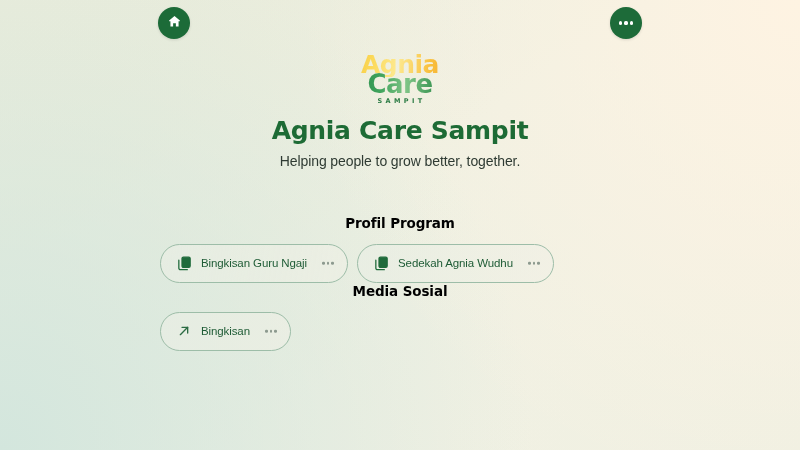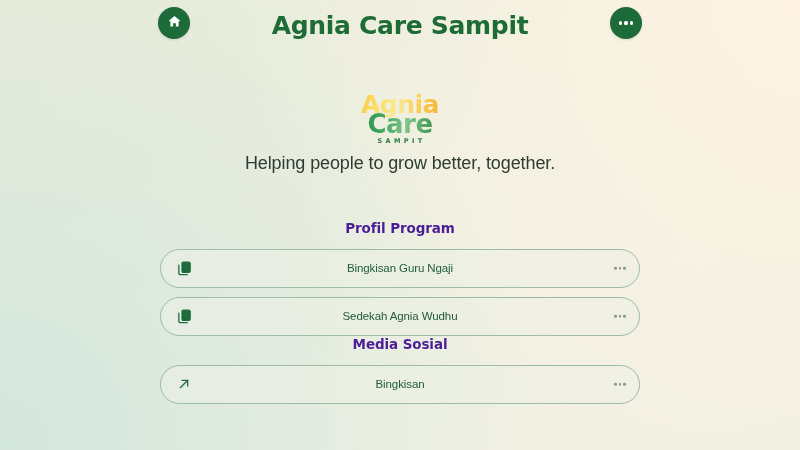--- a/index.html
+++ b/index.html
@@ -113,45 +113,45 @@
   #page-title {
     margin-top: 11px;
     font-family: "DejaVu Sans", sans-serif;
     font-size: 25px;
     font-weight: 700;
     color: #1d6b35;
     letter-spacing: -0.3px;
   }
   #page-subtitle {
     margin-top: 8px;
-    font-size: 18px;
+    font-size: 14px;
     color: #2f3b33;
     letter-spacing: -0.1px;
   }
 
   
   .section {
     width: 480px;
   }
   .section-title {
     text-align: center;
     font-family: "DejaVu Sans", sans-serif;
     font-size: 13.5px;
     font-weight: 700;
-    color: #4c1d95;
+    color: #000000;
     letter-spacing: -0.1px;
   }
   #section-profil { margin-top: 46px; }
   #section-sosial { }
   .section-title-sosial { margin-top: 0; }
 
   .link-list {
     margin-top: 13px;
     display: flex;
-    flex-direction: column;
+    flex-direction: row;
     gap: 9px;
   }
 
   .link-card {
     position: relative;
     height: 39px;
     border-radius: 21px;
     border: 1px solid #9dbda8;
     background: linear-gradient(100deg, rgba(233,238,228,.75) 0%, rgba(236,239,228,.62) 50%, rgba(240,240,230,.55) 100%);
     display: flex;
@@ -215,27 +215,27 @@
   </div>
 
   <div class="round-btn" id="menu-btn">
     <span class="dots-h">
       <i></i>
         <i></i>
         <i></i>
     </span>
   </div>
 
-  <div id="page-title">Agnia Care Sampit</div>
-
   <div id="logo-block">
     <span id="logo-agnia">Agnia</span>
     <span id="logo-care">Care</span>
     <span id="logo-sampit">SAMPIT</span>
   </div>
+
+  <div id="page-title">Agnia Care Sampit</div>
   <div id="page-subtitle">Helping people to grow better, together.</div>
 
   <div class="section" id="section-profil">
     <div class="section-title">Profil Program</div>
     <div class="link-list">
 
       <div class="link-card">
         <span class="card-icon">
           <svg width="17" height="17" viewBox="0 0 24 24" fill="none" stroke="#1f6b3b" stroke-width="1.8" stroke-linecap="round" stroke-linejoin="round">
             <rect x="8.5" y="3" width="11.5" height="14.5" rx="2" fill="#1f6b3b" stroke="#1f6b3b"></rect>

